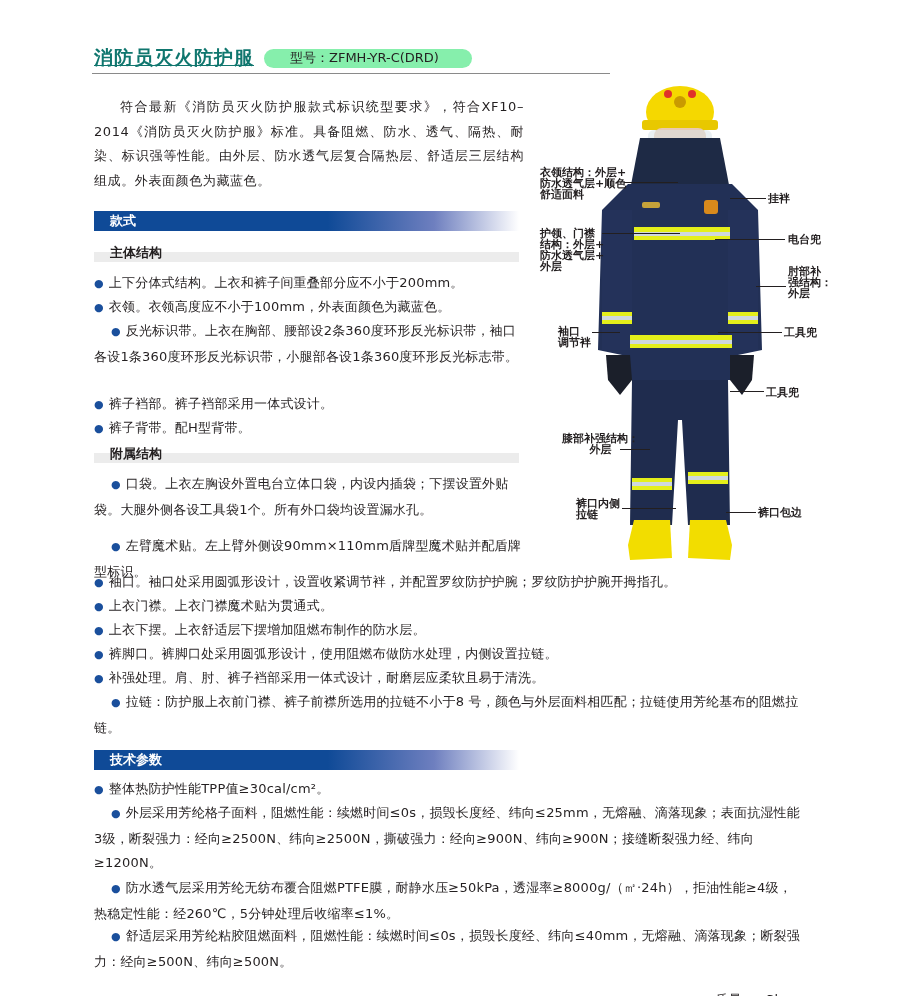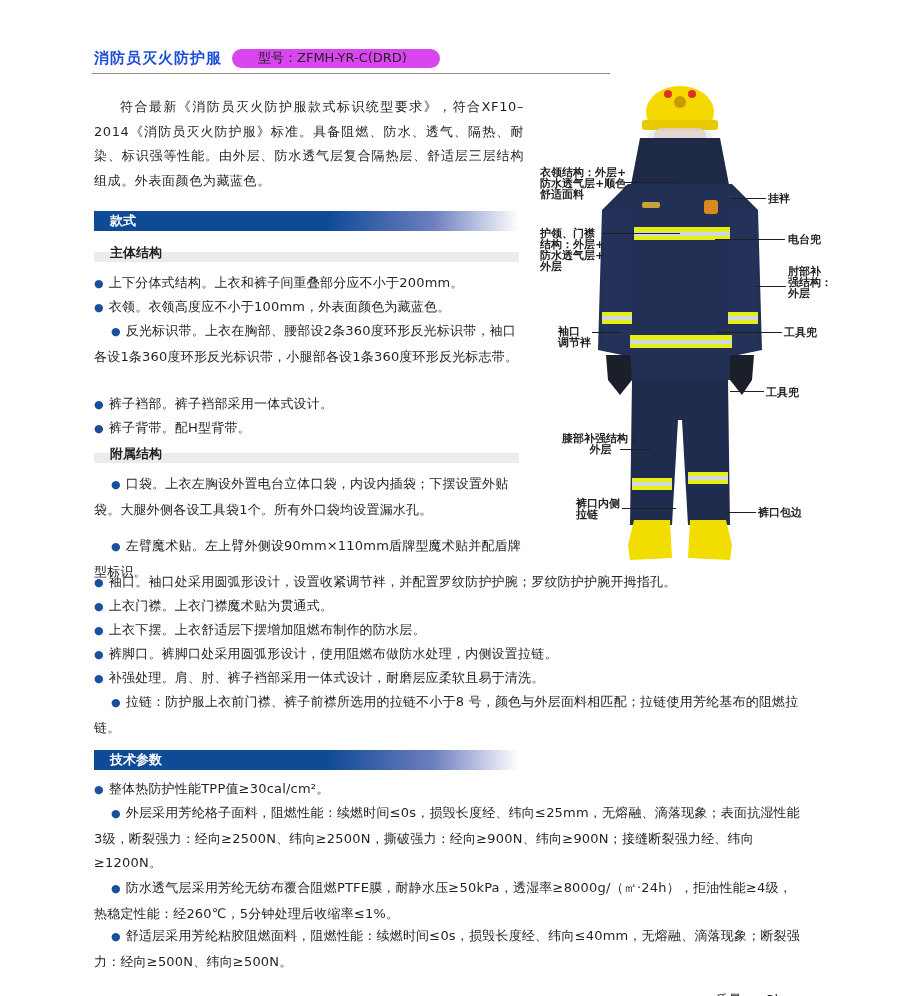--- a/index.html
+++ b/index.html
@@ -1,21 +1,21 @@
 <!DOCTYPE html>
 <html><head>
 <meta charset="utf-8">
 <style>
   * { box-sizing: border-box; margin: 0; padding: 0; }
   html, body { width: 902px; height: 996px; background: #ffffff; overflow: hidden; }
   body { position: relative; font-family: "DejaVu Sans", "Liberation Sans", sans-serif; color: #231f20; }
 
   .title-row { position: absolute; left: 94px; top: 44px; height: 28px; display: flex; align-items: center; }
-  .title { font-size: 15px; font-weight: bold; color: #1d4ed8; letter-spacing: 1px; }
-  .model-pill { margin-left: 10px; height: 19px; width: 208px; background: #d946ef; border-radius: 10px;
+  .title { font-size: 19px; font-weight: bold; color: #0f766e; letter-spacing: 1px; text-decoration: underline; }
+  .model-pill { margin-left: 10px; height: 19px; width: 208px; background: #86efac; border-radius: 10px;
     display: flex; align-items: center; padding-left: 26px; font-size: 13px; color: #231f20; }
   .title-rule { position: absolute; left: 92px; top: 73px; width: 518px; height: 1px; background: #8a8a8a; }
 
   .intro { position: absolute; left: 94px; top: 95px; width: 430px; font-size: 13px; line-height: 24.5px;
     text-indent: 2em; letter-spacing: 0.6px; text-align: justify; }
 
   .sec-bar { position: absolute; left: 94px; height: 20px; width: 425px;
     background: linear-gradient(to right, #0f4a97 0%, #0f4a97 55%, #6e7fbf 80%, rgba(255,255,255,0) 100%);
     color: #fff; font-size: 13px; font-weight: bold; padding-left: 16px; line-height: 20px; }
   .sub-bar { position: absolute; left: 94px; height: 16px; width: 425px; background: linear-gradient(#ffffff 0%, #ffffff 40%, #ececec 40%);

